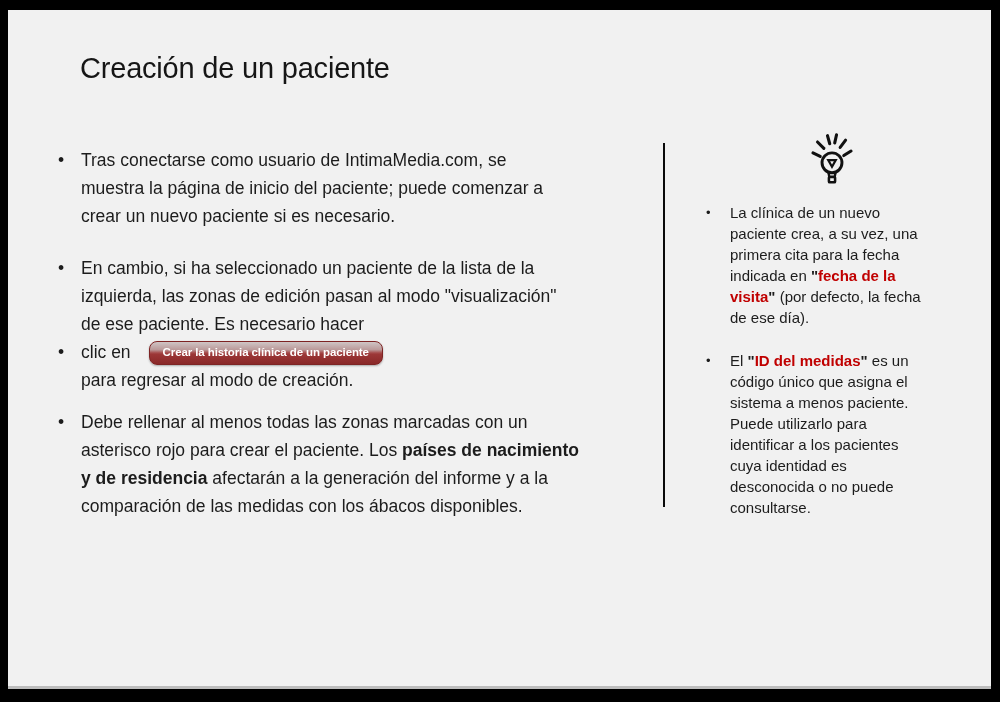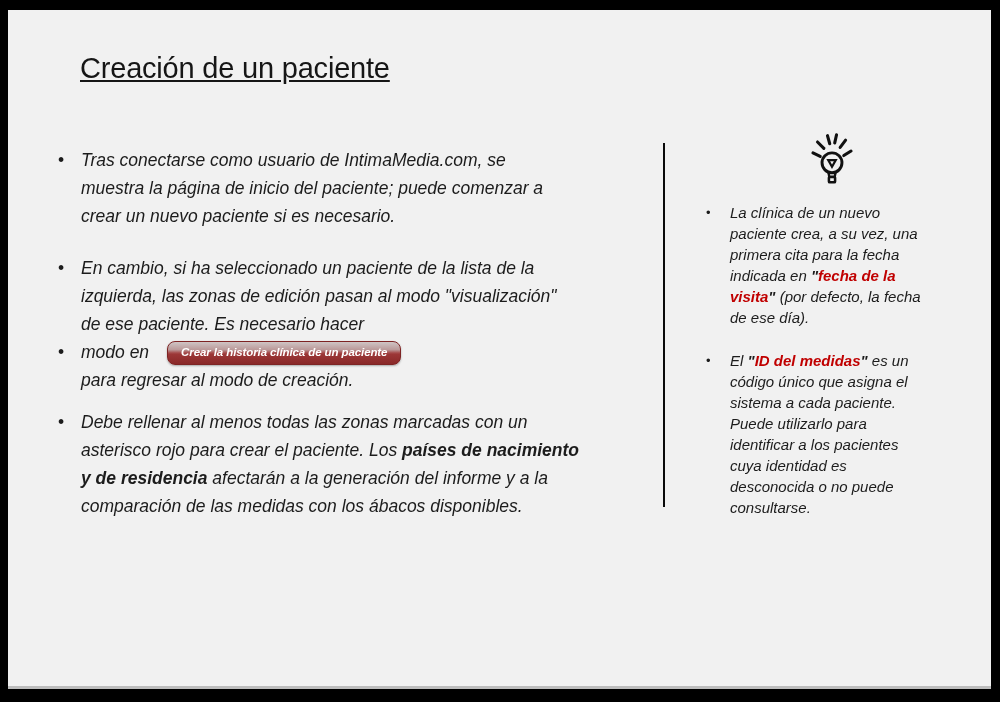--- a/index.html
+++ b/index.html
@@ -8,36 +8,36 @@
     background:#000;
     font-family:"Liberation Sans","DejaVu Sans",sans-serif;
     -webkit-font-smoothing:antialiased;
   }
   .slide{
     position:absolute;left:8px;top:10px;width:983px;height:676px;
     background:#f1f1f1;border-bottom:3px solid #bdbdbd;
   }
   .title{
     position:absolute;left:72px;top:42px;
-    font-size:29px;color:#161616;letter-spacing:-0.2px;white-space:nowrap;text-decoration:underline;
+    font-size:29px;color:#161616;letter-spacing:-0.2px;white-space:nowrap;
   }
   .col-left{position:absolute;left:50px;top:136px;width:600px;}
   .col-right{position:absolute;left:698px;top:120px;width:252px;}
   .divider{position:absolute;left:655px;top:133px;width:2px;height:364px;background:#0a0a0a;}
 
   .bullet-row{display:flex;align-items:flex-start;}
   .col-left .bullet-row{font-size:17.5px;line-height:28px;color:#1c1c1c;}
   .col-right .bullet-row{font-size:15px;line-height:21px;color:#1c1c1c;}
   .col-left .bullet-row:nth-child(1){margin-bottom:24px;}
   .col-left .bullet-row:nth-child(2){margin-bottom:0;}
   .col-left .bullet-row:nth-child(3){margin-bottom:14px;}
   .col-right .bullet-row:nth-child(2){margin-bottom:22px;}
   .marker{flex:0 0 23px;}
   .col-right .marker{flex:0 0 24px;font-size:13px;}
-  .btext{flex:1 1 auto;font-style:italic;}
+  .btext{flex:1 1 auto;}
   .btext span{white-space:pre-line;}
   .btext .bold{font-weight:bold;}
   .btext .red{color:#c00000;}
 
   .inline-btn{
     display:inline-block;white-space:nowrap;
     margin-left:18px;margin-right:12px;
     padding:4px 13px 5px 13px;
     border-radius:8px;border:1px solid #7e2424;
     background:linear-gradient(180deg,#cfc5c5 0%,#bb9a9a 35%,#a85252 48%,#9c3737 55%,#8a2828 100%);
@@ -67,21 +67,21 @@
 crear un nuevo paciente si es necesario.</span></div>
       </div>
       <div class="bullet-row">
         <span class="marker">•</span>
         <div class="btext"><span class="">En cambio, si ha seleccionado un paciente de la lista de la
 izquierda, las zonas de edición pasan al modo "visualización"
 de ese paciente. Es necesario hacer</span></div>
       </div>
       <div class="bullet-row">
         <span class="marker">•</span>
-        <div class="btext"><span class="">modo en</span><span class="inline-btn">Crear la historia clínica de un paciente</span><span class="">
+        <div class="btext"><span class="">clic en</span><span class="inline-btn">Crear la historia clínica de un paciente</span><span class="">
 para regresar al modo de creación.</span></div>
       </div>
       <div class="bullet-row">
         <span class="marker">•</span>
         <div class="btext"><span class="">Debe rellenar al menos todas las zonas marcadas con un
 asterisco rojo para crear el paciente. Los </span><span class="bold ">países de nacimiento
 y de residencia</span><span class=""> afectarán a la generación del informe y a la
 comparación de las medidas con los ábacos disponibles.</span></div>
       </div>
     </div>
@@ -115,21 +115,21 @@
 paciente crea, a su vez, una
 primera cita para la fecha
 indicada en </span><span class="bold ">"</span><span class="bold red">fecha de la
 visita</span><span class="bold ">"</span><span class=""> (por defecto, la fecha
 de ese día).</span></div>
       </div>
       <div class="bullet-row">
         <span class="marker">•</span>
         <div class="btext"><span class="">El </span><span class="bold ">"</span><span class="bold red">ID del medidas</span><span class="bold ">"</span><span class=""> es un
 código único que asigna el
-sistema a cada paciente.
+sistema a menos paciente.
 Puede utilizarlo para
 identificar a los pacientes
 cuya identidad es
 desconocida o no puede
 consultarse.</span></div>
       </div>
     </div>
 
 </div>
 

